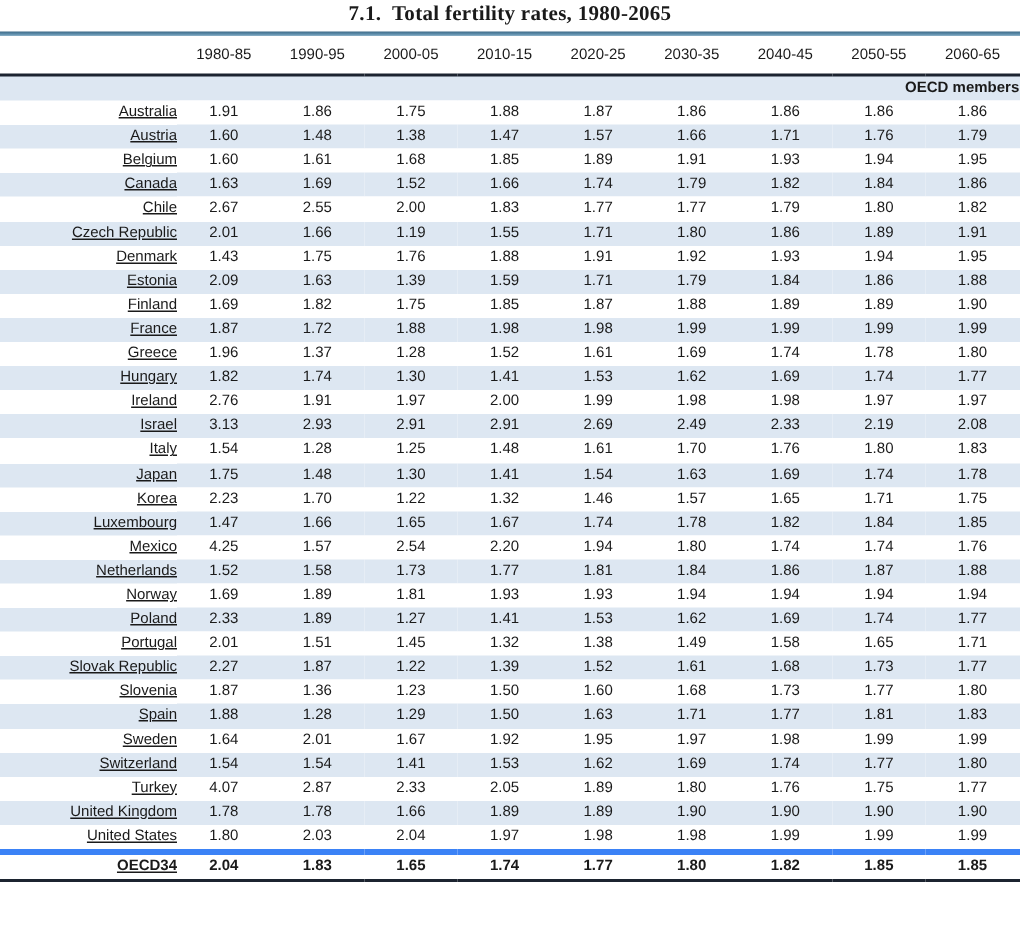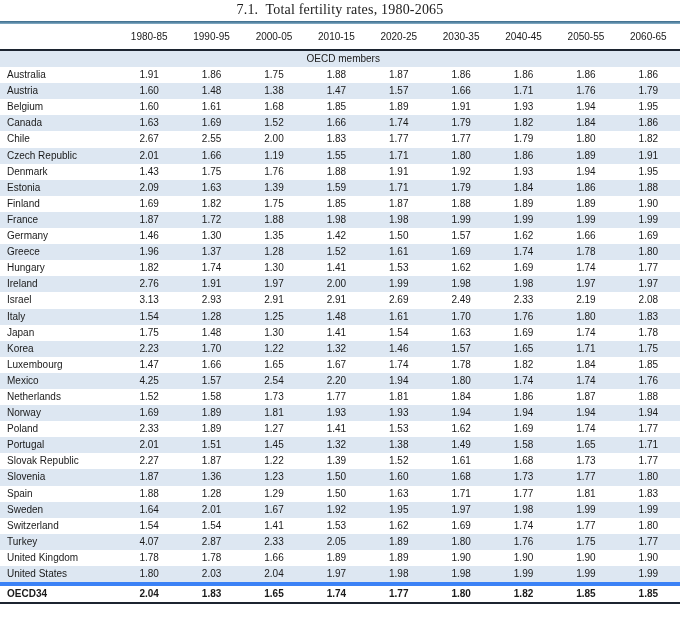--- a/index.html
+++ b/index.html
@@ -12,21 +12,21 @@
   body{
     width:680px;height:633px;overflow:hidden;
     font-family:"Liberation Sans", sans-serif;
     color:var(--text);
     -webkit-font-smoothing:antialiased;
   }
   .page-title{
     white-space:pre;
     text-align:center;
     font-family:"Liberation Serif", serif;
-    font-weight:normal;
+    font-weight:bold;
     font-size:14px;
     padding:2px 0 3px 0;
     letter-spacing:0.2px;
   }
   .accent-rule{
     height:3px;
     background:linear-gradient(to bottom,#3d6a87 0%,#5f8fad 60%,#8fb3c9 100%);
     width:680px;
   }
   table{
@@ -49,30 +49,31 @@
   tbody td, tbody th{
     font-size:10px;
     height:16.1px;
     padding:0;
     vertical-align:middle;
     line-height:16.1px;
   }
   tbody tr:nth-child(odd){background:var(--row-alt);}
   tbody tr:nth-child(even){background:#ffffff;}
   td.country{
-    text-align:left;
+    text-align:right;
     padding-left:7px;
     overflow:hidden;
     white-space:nowrap;
+    text-decoration:underline;
   }
   td.val{text-align:center;}
   tr.group-row th{
-    text-align:center;
+    text-align:right;
     padding-left:7px;
-    font-weight:normal;
+    font-weight:bold;
     font-size:10px;
   }
   tr.total-row{
     background:#ffffff !important;
     font-weight:bold;
     border-top:4px solid #3b82f6;
     border-bottom:2px solid var(--header-divider);
   }
 </style>
 </head>
@@ -226,32 +227,20 @@
         <td class="val">1.72</td>
         <td class="val">1.88</td>
         <td class="val">1.98</td>
         <td class="val">1.98</td>
         <td class="val">1.99</td>
         <td class="val">1.99</td>
         <td class="val">1.99</td>
         <td class="val">1.99</td>
       </tr>
       <tr>
-        <td class="country">Germany</td>
-        <td class="val">1.46</td>
-        <td class="val">1.30</td>
-        <td class="val">1.35</td>
-        <td class="val">1.42</td>
-        <td class="val">1.50</td>
-        <td class="val">1.57</td>
-        <td class="val">1.62</td>
-        <td class="val">1.66</td>
-        <td class="val">1.69</td>
-      </tr>
-      <tr>
         <td class="country">Greece</td>
         <td class="val">1.96</td>
         <td class="val">1.37</td>
         <td class="val">1.28</td>
         <td class="val">1.52</td>
         <td class="val">1.61</td>
         <td class="val">1.69</td>
         <td class="val">1.74</td>
         <td class="val">1.78</td>
         <td class="val">1.80</td>

